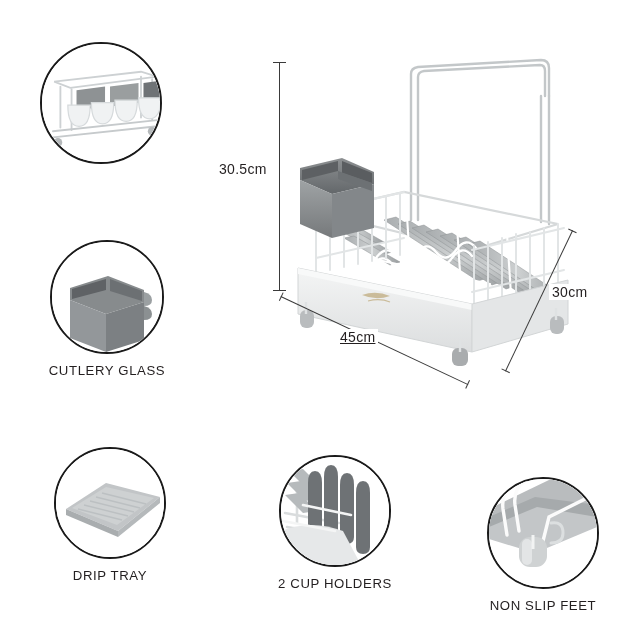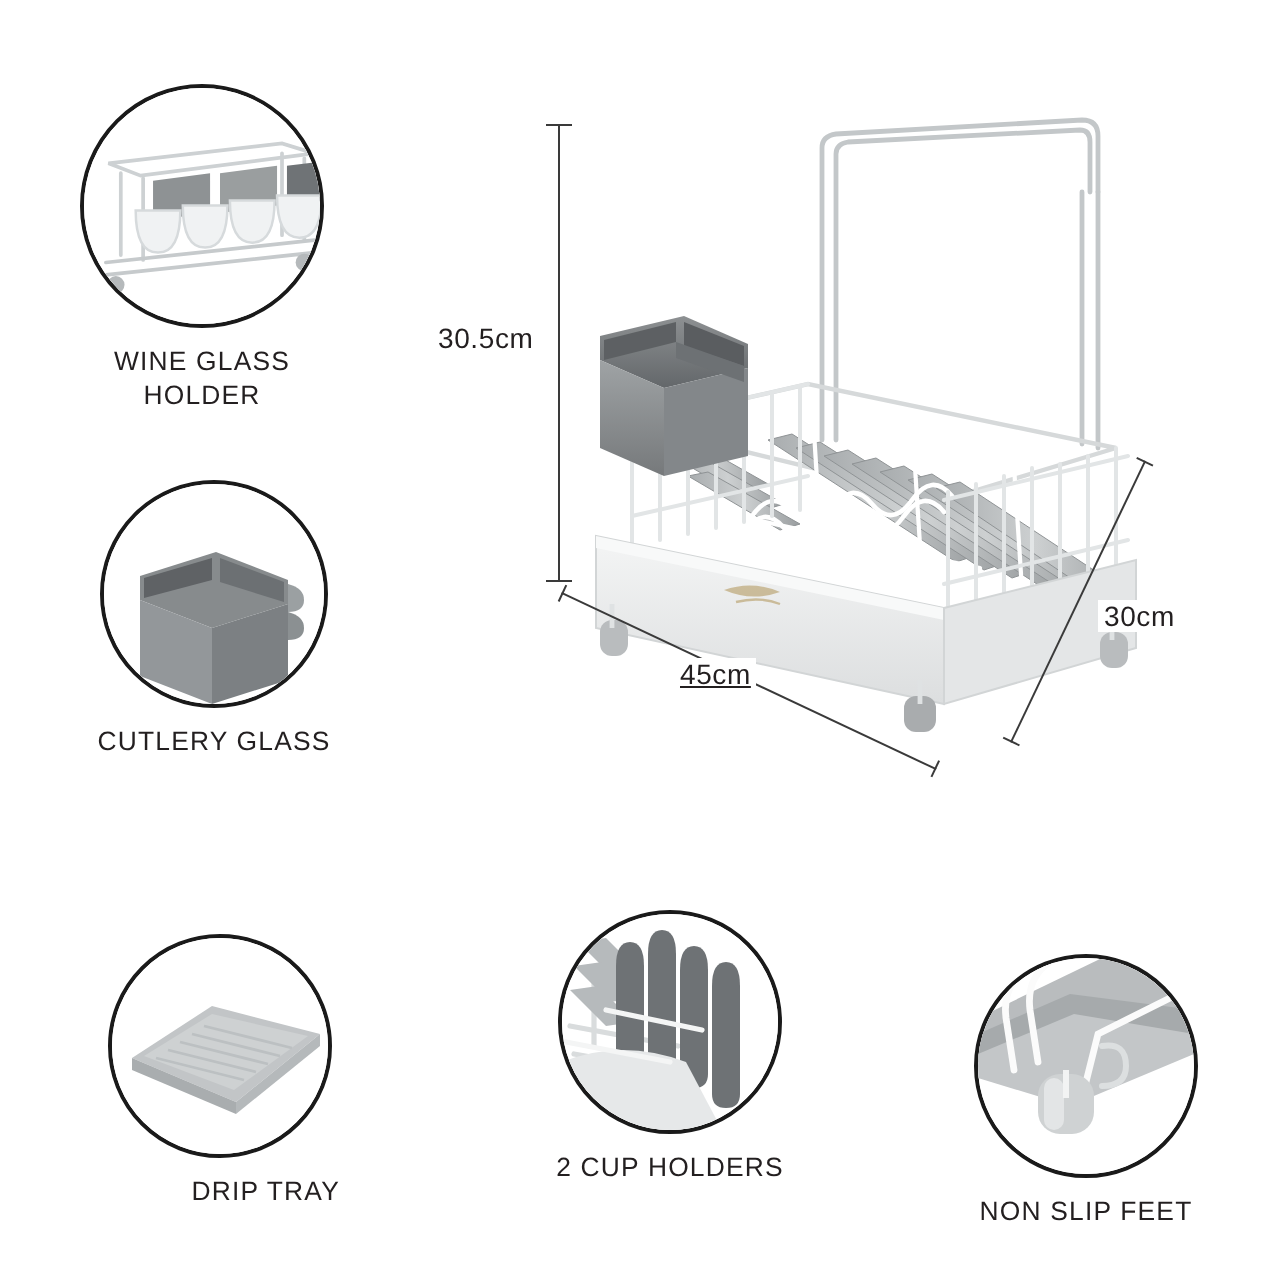--- a/index.html
+++ b/index.html
@@ -192,21 +192,21 @@
       <span class="cap" style="left:206px;"></span>
     </div>
     <div class="dim-text" style="left:337px;top:329px;text-decoration:underline;">45cm</div>
   </div>
 
   <div>
     <div class="diag" style="left:505px;top:371px;width:156px;transform:rotate(-64.5deg);">
       <span class="cap" style="left:0px;"></span>
       <span class="cap" style="left:155px;"></span>
     </div>
-    <div class="dim-text" style="left:549px;top:300px;text-align:center;">30cm</div>
+    <div class="dim-text" style="left:549px;top:284px;text-align:center;">30cm</div>
   </div>
 
   <div class="feature" style="left:40px;top:42px;width:122px;">
     <div class="circle" style="width:118px;height:118px;">
       <svg width="118" height="118" viewBox="0 0 118 118">
         <rect width="118" height="118" fill="#ffffff"></rect>
         <g transform="translate(6,24) scale(0.62)">
 
           <g stroke="#cdd1d3" stroke-width="3" fill="none" stroke-linecap="round">
             <path d="M10 22 L150 6 L176 14 L36 32 Z"></path>
@@ -231,43 +231,41 @@
             <path d="M8 102 L176 84"></path>
             <path d="M8 112 L176 94"></path>
           </g>
           <g fill="#b5b9bb">
             <circle cx="16" cy="120" r="7"></circle>
             <circle cx="168" cy="102" r="7"></circle>
           </g>
         </g>
       </svg>
     </div>
-    <div class="feat-label">WINE GLASS
-HOLDER</div>
   </div>
 
   <div class="feature" style="left:45px;top:240px;width:124px;">
     <div class="circle" style="width:110px;height:110px;">
       <svg width="110" height="110" viewBox="0 0 110 110">
         <rect width="110" height="110" fill="#ffffff"></rect>
         <g transform="translate(14,26)">
           <polygon points="4,20 42,8 78,22 78,34 40,46 4,32" fill="#878b8d"></polygon>
           <polygon points="6,21 40,11 40,22 6,31" fill="#5f6265"></polygon>
           <polygon points="44,11 76,23 76,33 44,23" fill="#6c7073"></polygon>
           <polygon points="4,32 40,46 40,84 4,70" fill="#93979a"></polygon>
           <polygon points="40,46 78,34 78,72 40,84" fill="#7c8083"></polygon>
           <path d="M78,24 q8 2 8 8 q0 6 -8 6" fill="#9ba0a2"></path>
           <path d="M78,38 q8 2 8 8 q0 6 -8 6" fill="#8b9092"></path>
         </g>
       </svg>
     </div>
     <div class="feat-label">CUTLERY GLASS</div>
   </div>
 
-  <div class="feature" style="left:50px;top:467px;width:120px;text-align:right;">
+  <div class="feature" style="left:50px;top:447px;width:120px;">
     <div class="circle" style="width:108px;height:108px;">
       <svg width="108" height="108" viewBox="0 0 108 108">
         <rect width="108" height="108" fill="#ffffff"></rect>
         <g transform="translate(4,26)">
           <polygon points="6,34 46,8 100,22 58,56" fill="#c2c5c7"></polygon>
           <polygon points="6,34 58,56 58,62 6,40" fill="#a9adaf"></polygon>
           <polygon points="58,56 100,22 100,28 58,62" fill="#b5b9bb"></polygon>
           <polygon points="12,33 46,12 94,23 57,50" fill="#ced1d2"></polygon>
           <g stroke="#bcc0c2" stroke-width="1.4" fill="none">
             <path d="M18 34 L62 45"></path>

